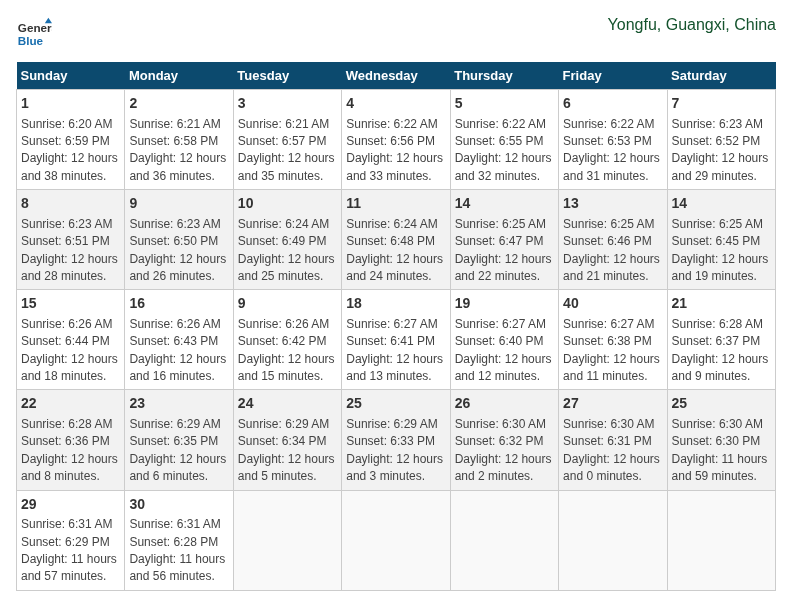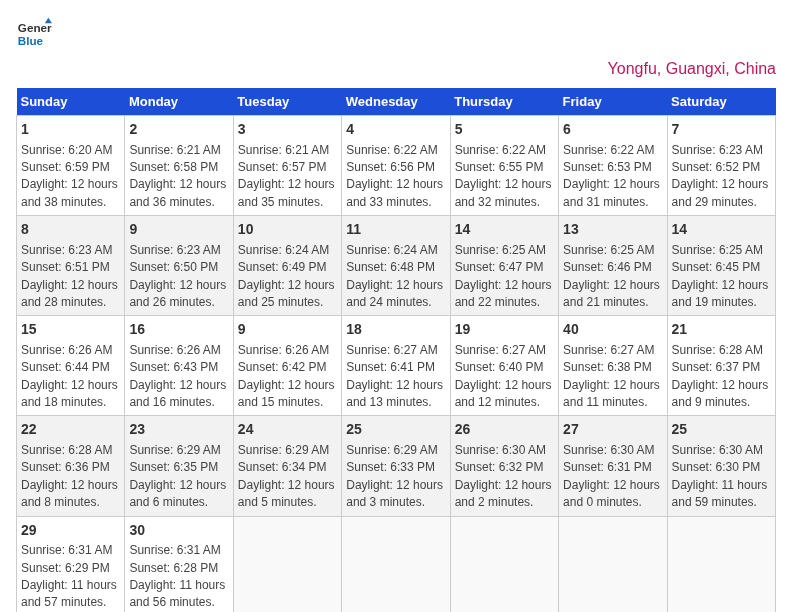--- a/index.html
+++ b/index.html
@@ -28,30 +28,29 @@
     .title-section {
       text-align: right;
     }
     .calendar-title {
       font-size: 32px;
       font-weight: bold;
       color: #333;
     }
     .calendar-subtitle {
       font-size: 16px;
-      color: #be185d;
-      margin-top: 44px;
+      color: #14532d;
     }
     table {
       width: 100%;
       border-collapse: collapse;
       font-size: 11px;
     }
     thead tr th {
-      background-color: #1d4ed8;
+      background-color: #0c4a6e;
       color: white;
       padding: 6px 4px;
       text-align: left;
       font-size: 13px;
       font-weight: bold;
     }
     tbody tr td {
       border: 1px solid #ccc;
       vertical-align: top;
       padding: 4px;

